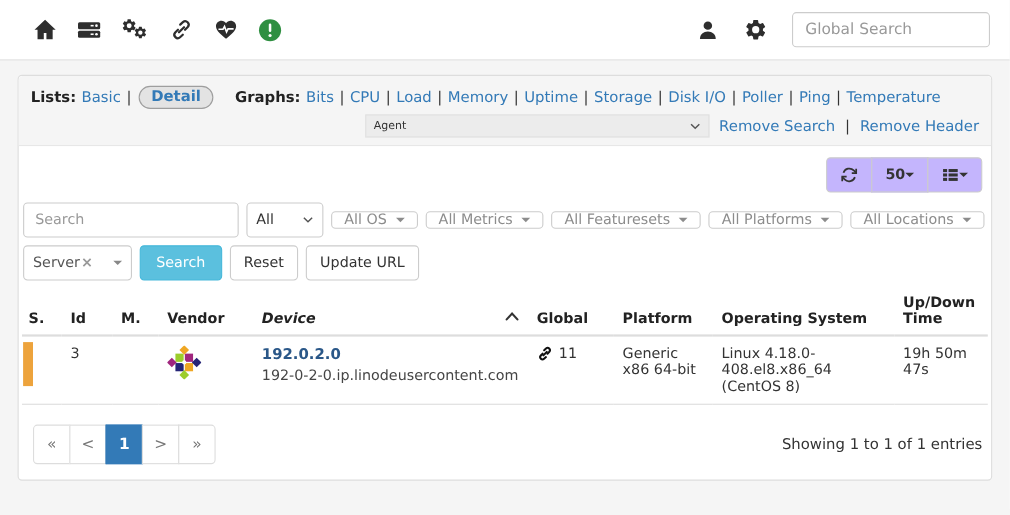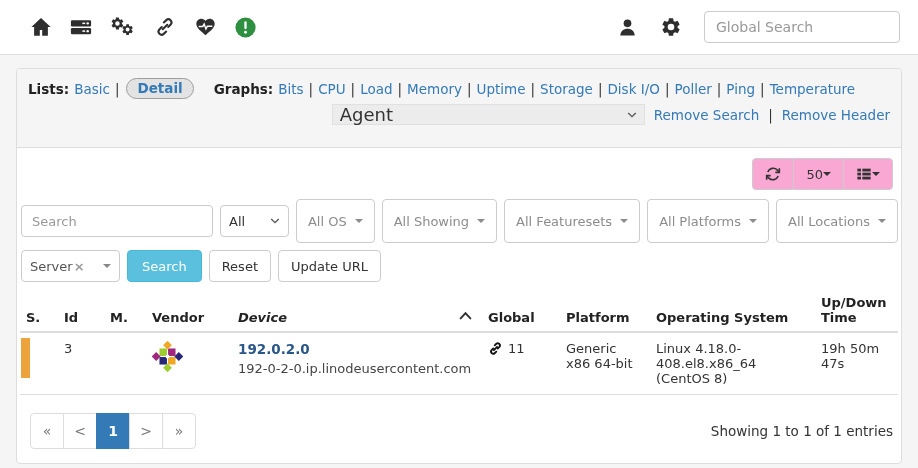--- a/index.html
+++ b/index.html
@@ -11,68 +11,68 @@
     font-size:13px; color:#333;
   }
   a { color:#337ab7; text-decoration:none; cursor:pointer; }
 
   
   .navbar { height:55px; background:#fff; border-bottom:1px solid #ddd;
     display:flex; align-items:center; padding:0 18px 0 30px; }
   .nav-icons { display:flex; align-items:center; gap:17px; }
   .icon { display:inline-flex; align-items:center; justify-content:center; }
   .nav-right { margin-left:auto; display:flex; align-items:center; gap:22px; }
-  .global-search { width:196px; height:32px; border:1px solid #ccc; border-radius:4px;
+  .global-search { width:180px; height:32px; border:1px solid #ccc; border-radius:4px;
     padding:0 11px; font-size:14px; color:#333; outline:none;
     font-family:"DejaVu Sans","Liberation Sans",sans-serif; }
   .global-search::placeholder { color:#999; }
 
   
   .panel { margin:13px 16px 0; background:#fff; border:1px solid #ddd; border-radius:4px; }
   .panel-heading { background:#f5f5f5; border-bottom:1px solid #ddd;
-    border-radius:4px 4px 0 0; padding:9px 11px 22px; }
+    border-radius:4px 4px 0 0; padding:9px 11px 7px; }
   .heading-row1 { display:flex; align-items:center; gap:5px; font-size:13.5px; white-space:nowrap; }
   .bold-label { font-weight:bold; color:#222; }
   .sep { color:#333; }
   .pill { border:1px solid #9e9e9e; background:#e3e3e3; border-radius:12px;
     padding:1px 10px 2px; font-weight:bold; color:#337ab7; margin:0 2px; cursor:pointer; }
   .graphs-label { margin-left:13px; }
   .heading-row2 { display:flex; justify-content:flex-end; align-items:center;
     gap:9px; margin-top:5px; font-size:13.5px; }
   .agent-select { width:313px; height:21px; background:#ececec; border:1px solid #e0e0e0;
     display:flex; align-items:center; justify-content:space-between;
-    padding:0 7px; font-size:18px; color:#333; cursor:pointer; }
+    padding:0 7px; font-size:10px; color:#333; cursor:pointer; }
 
   .panel-body { padding:9px 3px 10px; }
 
   
   .toolbar { display:flex; justify-content:flex-end; margin:1px 5px 9px 0; }
   .btn-group { display:inline-flex; }
-  .gbtn { background:#f9a8d4; border:1px solid #ccc; height:32px;
+  .gbtn { background:#c4b5fd; border:1px solid #ccc; height:32px;
     display:inline-flex; align-items:center; justify-content:center; gap:0;
-    font-size:13px; color:#333; padding:0 12px; cursor:pointer; }
+    font-size:13px; color:#333; padding:0 12px; cursor:pointer;font-weight:bold; }
   .btn-group .gbtn + .gbtn { margin-left:-1px; }
   .btn-group .gbtn:first-child { border-radius:4px 0 0 4px; }
   .btn-group .gbtn:last-child { border-radius:0 4px 4px 0; }
   .caret { width:0; height:0; border-left:4px solid transparent;
     border-right:4px solid transparent; border-top:4px solid currentColor;
     display:inline-block; }
 
   
   .filter-row { display:flex; gap:7px; margin:0 0 7px 1px; align-items:center; }
   .tinput { border:1px solid #ccc; border-radius:4px; height:32px; font-size:13px;
     padding:0 10px; outline:none; color:#333;
     font-family:"DejaVu Sans","Liberation Sans",sans-serif; }
   .tinput::placeholder { color:#999; }
   .search-input { width:196px; }
   .fselect { width:70px; height:32px; border:1px solid #ccc; border-radius:4px;
     background:#fff; display:inline-flex; align-items:center;
     justify-content:space-between; padding:0 8px; cursor:pointer; }
   .drop-btn { border:1px solid #ccc; border-radius:4px; background:#fff; color:#8c8c8c;
-    display:inline-flex; align-items:center; gap:8px; padding:0 11px; height:44px;
+    display:inline-flex; align-items:center; gap:8px; padding:0 11px; height:16px;
     font-size:13px; cursor:pointer; white-space:nowrap; }
   .tag-select { width:99px; height:32px; border:1px solid #ccc; border-radius:4px;
     background:#fff; display:inline-flex; align-items:center;
     justify-content:space-between; padding:0 8px; cursor:pointer; color:#555; }
   .tag-x { color:#999; font-weight:bold; margin-left:1px; margin-right:6px; cursor:pointer; }
   .btn-search { background:#5bc0de; border:1px solid #46b8da; color:#fff;
     border-radius:4px; padding:0 14px; height:32px; font-size:13px; cursor:pointer;
     font-family:inherit; }
   .btn-default { background:#fff; border:1px solid #ccc; color:#333;
     border-radius:4px; padding:0 12px; height:32px; font-size:13px; cursor:pointer;
@@ -248,21 +248,21 @@
         <span>All</span>
         <svg width="10" height="8" viewBox="0 0 12 8" fill="none" stroke="#555" stroke-width="1.6">
             <polyline points="1.5,1.5 6,6 10.5,1.5"></polyline>
           </svg>
       </span>
       <span class="drop-btn">
         <span>All OS</span>
           <span class="caret"></span>
       </span>
       <span class="drop-btn">
-        <span>All Showing</span>
+        <span>All Metrics</span>
           <span class="caret"></span>
       </span>
       <span class="drop-btn">
         <span>All Featuresets</span>
           <span class="caret"></span>
       </span>
       <span class="drop-btn">
         <span>All Platforms</span>
           <span class="caret"></span>
       </span>

